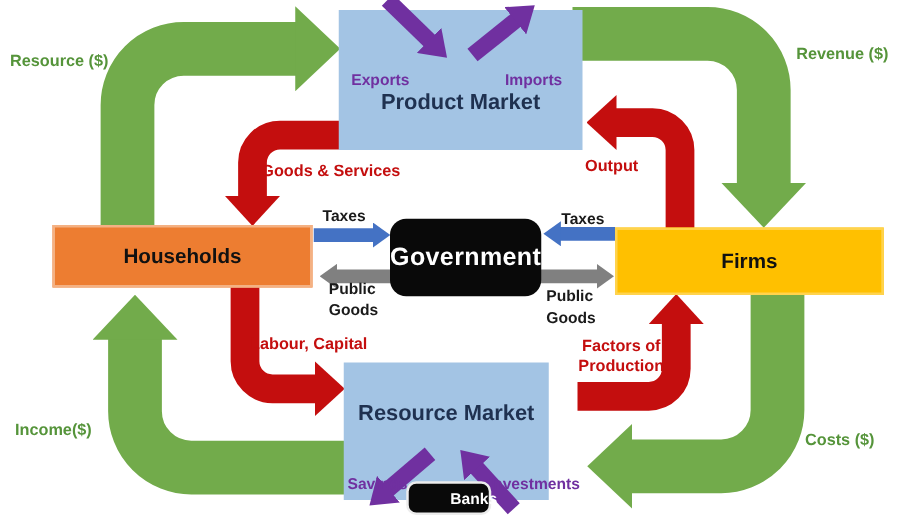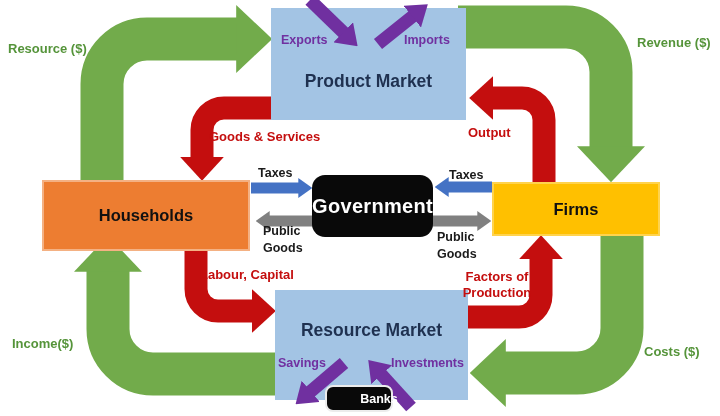--- a/index.html
+++ b/index.html
@@ -8,31 +8,31 @@
     overflow:hidden;font-family:"Liberation Sans",sans-serif;
   }
   svg.layer{position:absolute;left:0;top:0;pointer-events:none;}
   #arrows-main{z-index:0;}
   #arrows-intl{z-index:2;}
   .box{
     position:absolute;z-index:1;display:flex;align-items:center;justify-content:center;
     box-sizing:border-box;font-weight:bold;text-align:center;
   }
   #product-market-box{left:271px;top:8px;width:195px;height:112px;background:#A3C4E4;padding-top:34px;}
-  #resource-market-box{left:275px;top:290px;width:193px;height:110px;background:#A3C4E4;padding-bottom:30px;}
+  #resource-market-box{left:275px;top:290px;width:164px;height:110px;background:#A3C4E4;padding-bottom:30px;}
   .market-title{color:#1F3150;font-size:17.5px;font-weight:bold;}
-  #households-box{left:42px;top:180px;width:208px;height:71px;background:#ED7D31;border:2px solid #F4B183;color:#111;font-size:16.5px;}
-  #firms-box{left:492px;top:182px;width:168px;height:54px;background:#FFC000;border:2px solid #FFD34D;color:#111;font-size:16.5px;}
+  #households-box{left:42px;top:180px;width:208px;height:50px;background:#ED7D31;border:2px solid #F4B183;color:#111;font-size:16.5px;}
+  #firms-box{left:492px;top:182px;width:215px;height:54px;background:#FFC000;border:2px solid #FFD34D;color:#111;font-size:16.5px;}
   #government-box{left:312px;top:175px;width:121px;height:62px;background:#090909;border-radius:13px;color:#fff;font-size:20px;letter-spacing:.3px;}
   #banks-box{left:325px;top:385px;width:68px;height:27px;background:#090909;border-radius:8px;border:2px solid #ececec;color:#fff;font-size:12.5px;z-index:4;padding-left:40px;}
   .lbl{position:absolute;z-index:3;font-weight:bold;white-space:nowrap;line-height:1.15;}
   .lbl.wrap{white-space:normal;text-align:center;}
   .lbl-green{color:#55943A;font-size:13px;}
   .lbl-red{color:#C40E0E;font-size:13px;}
-  .lbl-purple{color:#7030A0;font-size:12.5px;}
+  .lbl-purple{color:#7030A0;font-size:12.5px;margin-top:24px;}
   .lbl-black{color:#1a1a1a;font-size:12.5px;}
 </style>
 </head>
 <body>
 
 <div class="canvas">
 
   <svg id="arrows-main" class="layer" width="720" height="416" viewBox="0 0 720 416">
     <defs>
       <marker id="mh-green" viewBox="0 0 10 10" refX="0.5" refY="5" markerWidth="36" markerHeight="68" orient="auto" markerUnits="userSpaceOnUse" preserveAspectRatio="none">

